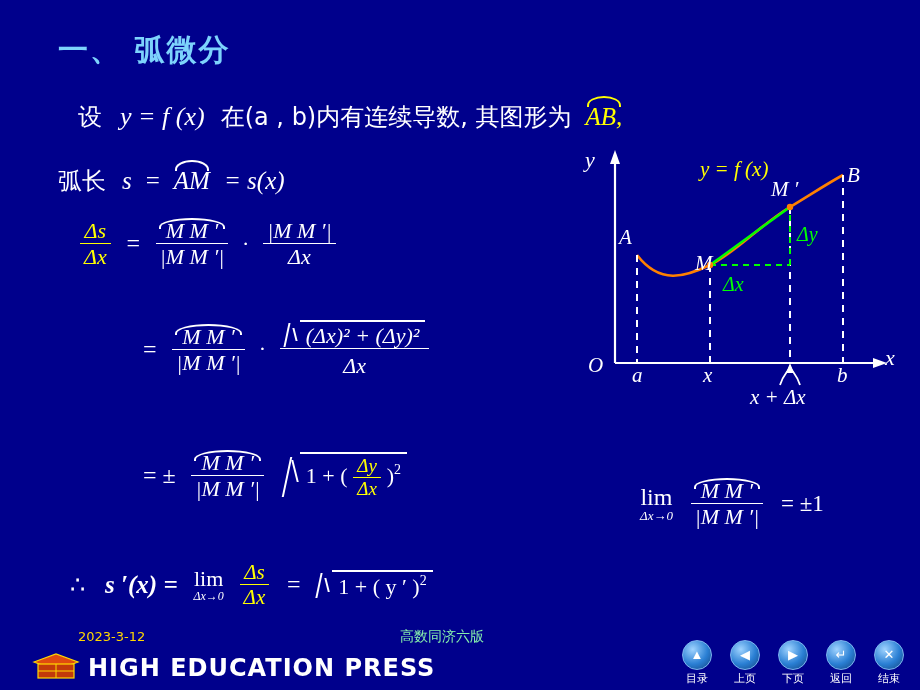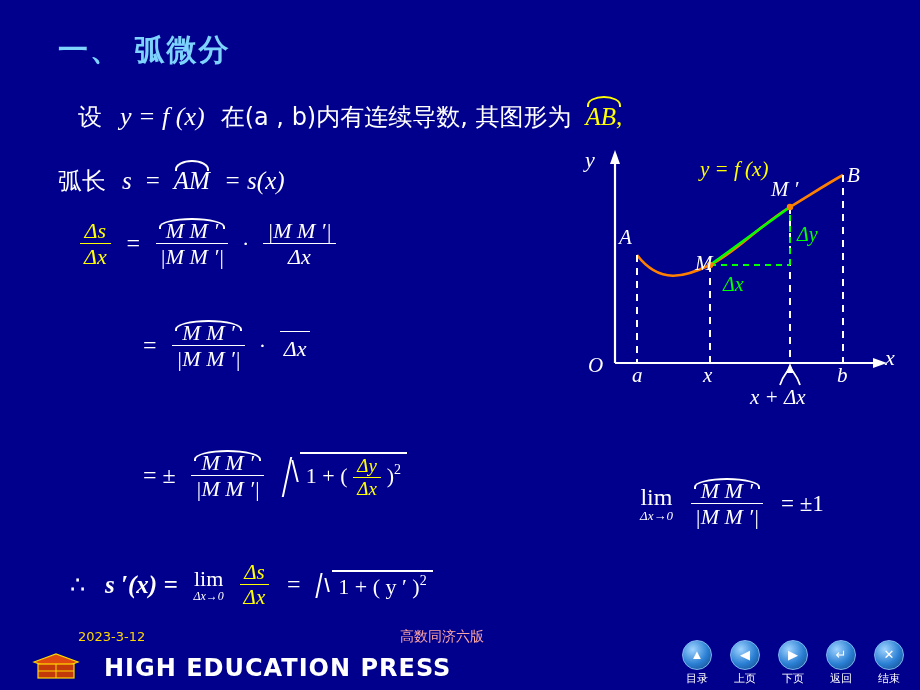--- a/index.html
+++ b/index.html
@@ -68,22 +68,22 @@
   .eq{position:absolute;color:#fff;font-size:23px;}
 
   
   .footer-bar{
     position:absolute;left:0;bottom:0;width:920px;height:44px;background:#00008C;
   }
   .footer-stripe{
     position:absolute;left:0;bottom:36px;width:920px;height:3px;background:#3A6FD8;
   }
   .date{position:absolute;left:78px;bottom:46px;color:#FFD700;font-size:13px;font-family:"DejaVu Sans",sans-serif;}
-  .course{position:absolute;left:400px;bottom:44px;color:#fca5a5;font-size:14px;font-family:"DejaVu Sans",sans-serif;}
-  .press{position:absolute;left:104px;bottom:8px;color:#FFFFFF;font-size:24px;font-weight:bold;font-family:"DejaVu Sans",sans-serif;letter-spacing:1px;}
+  .course{position:absolute;left:400px;bottom:44px;color:#86efac;font-size:14px;font-family:"DejaVu Sans",sans-serif;}
+  .press{position:absolute;left:88px;bottom:8px;color:#FFFFFF;font-size:24px;font-weight:bold;font-family:"DejaVu Sans",sans-serif;letter-spacing:1px;}
   .press-logo{position:absolute;left:30px;bottom:6px;width:52px;height:34px;}
 
   .navbtns{position:absolute;right:14px;bottom:4px;display:flex;gap:14px;}
   .navbtn{width:34px;text-align:center;}
   .navbtn .circ{
     width:28px;height:28px;border-radius:50%;
     background:radial-gradient(circle at 35% 30%, #9fd3ff 0%, #2a7fd4 55%, #12447e 100%);
     margin:0 auto;position:relative;
     border:1px solid #7fb6ef;
   }
@@ -133,20 +133,25 @@
   </div>
 
   <div class="eq" style="left:143px;top:320px;">
     <span class="mn" style="margin-right:10px;font-size:24px;vertical-align:middle;">=</span>
     <span class="frac" style="font-size:22px;">
       <span class="num arc m">M M ′</span>
       <span class="den m absbar">M M ′</span>
     </span>
     <span class="mn" style="margin:0 8px;font-size:22px;vertical-align:middle;">·</span>
     <span class="frac" style="font-size:22px;">
+      <span class="num">
+        <span class="sqrt">
+          <span class="bar m">(Δx)² + (Δy)²</span>
+        </span>
+      </span>
       <span class="den m" style="padding-top:4px;">Δx</span>
     </span>
   </div>
 
   <div class="eq" style="left:143px;top:450px;">
     <span class="mn" style="margin-right:10px;font-size:24px;vertical-align:middle;">= ±</span>
     <span class="frac" style="font-size:22px;">
       <span class="num arc m">M M ′</span>
       <span class="den m absbar">M M ′</span>
     </span>

